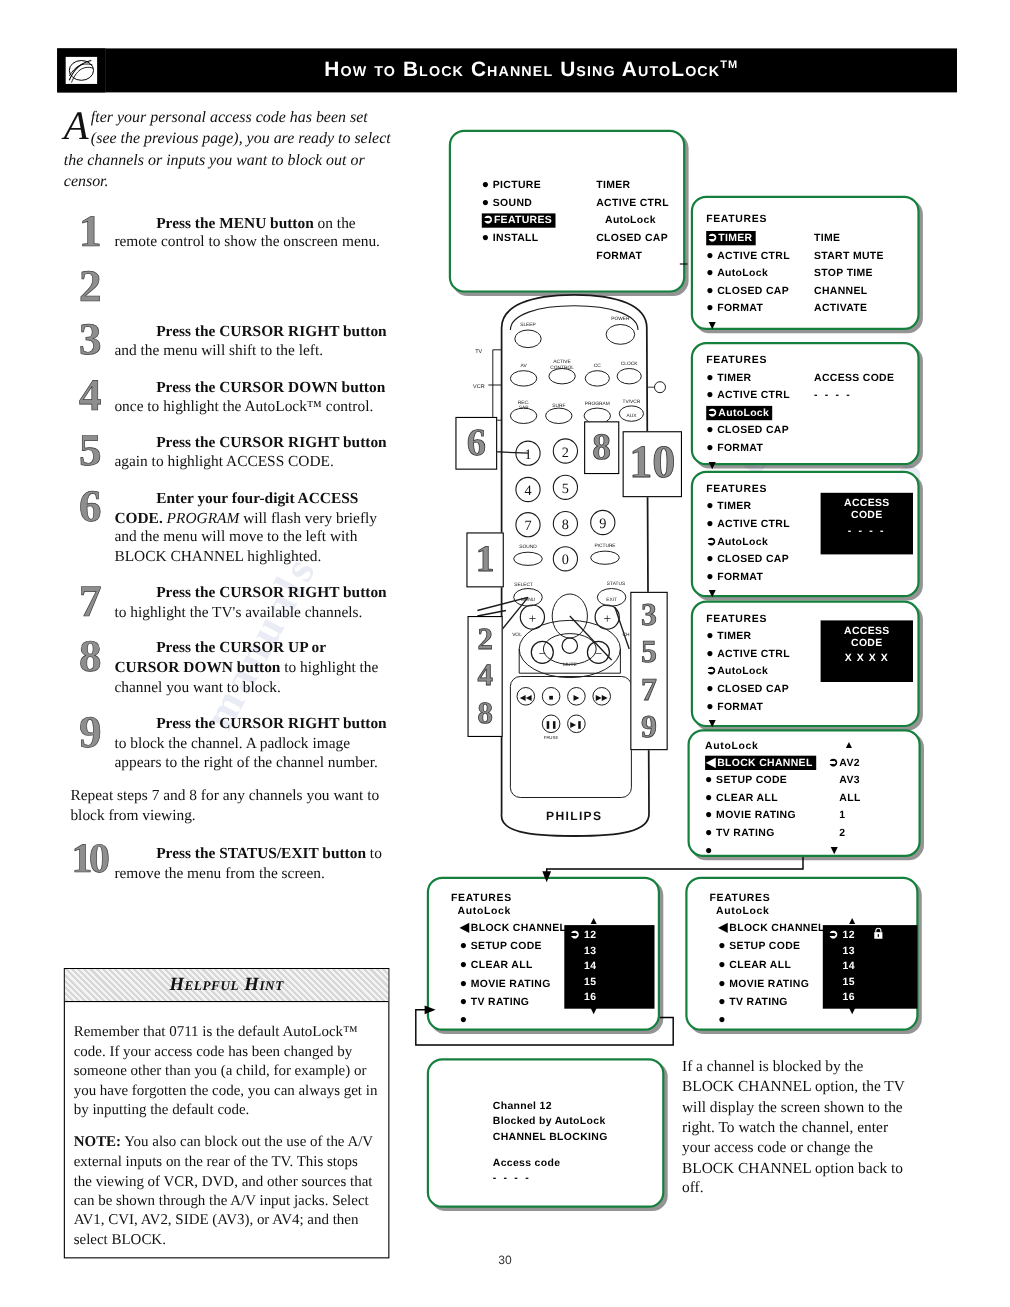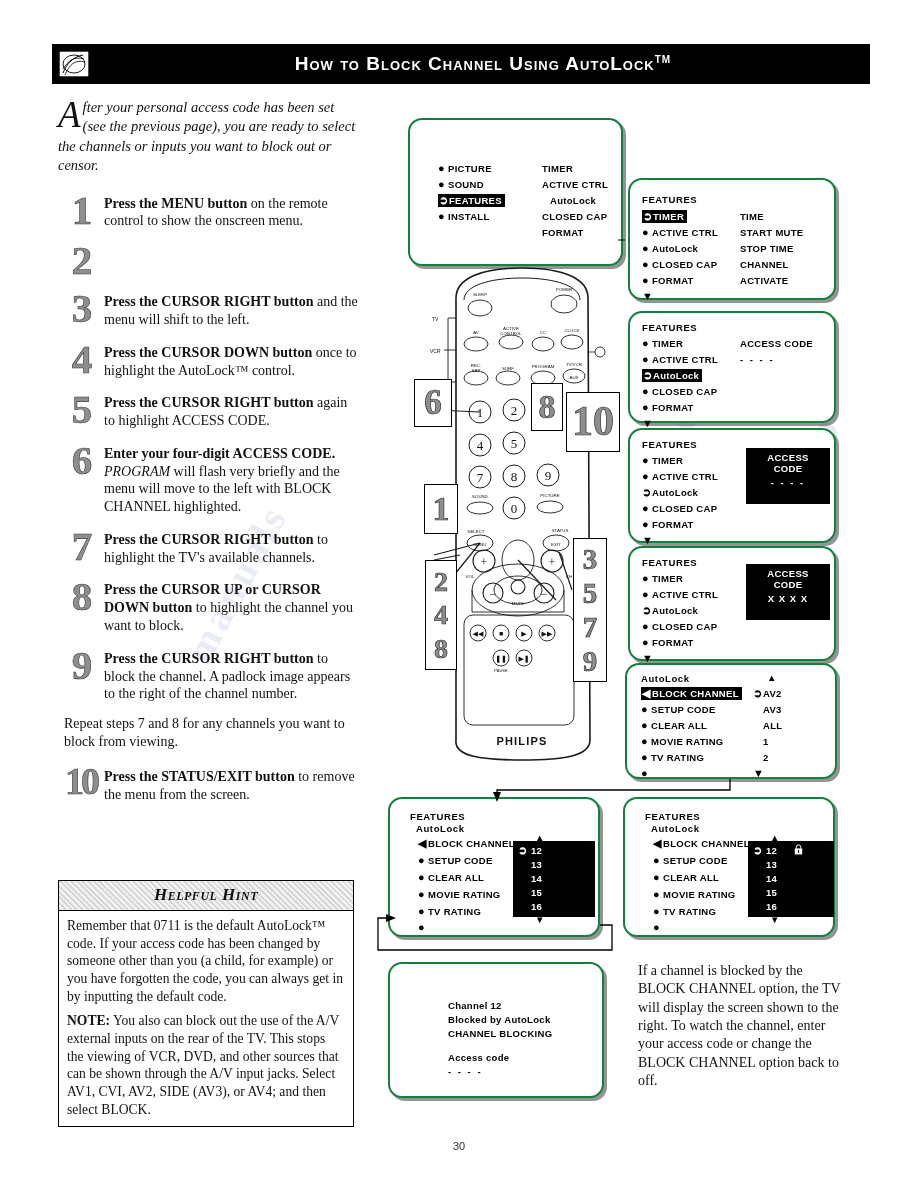--- a/index.html
+++ b/index.html
@@ -101,21 +101,21 @@
     -webkit-text-stroke: 0.6px #3a3a3a;
     letter-spacing: -2px;
     padding-top: 0px;
   }
   .step-body {
     flex: 1;
     font-size: 14px;
     line-height: 1.27;
     padding-top: 3px;
   }
-  .step-body b { font-weight: bold; }
+  .step-body b { font-weight: bold; margin-left: 38px; }
   .step-body i { font-style: italic; }
 
   .repeat-note {
     font-size: 14px;
     line-height: 1.3;
     margin: 10px 0 14px 6px;
   }
 
   
   .hint-box {
@@ -137,21 +137,21 @@
     font-weight: bold;
     font-size: 17px;
     font-variant: small-caps;
     letter-spacing: 0.5px;
   }
   .hint-body {
     padding: 6px 8px 8px 8px;
     font-size: 13.6px;
     line-height: 1.3;
   }
-  .hint-body p { margin: 0 0 7px 0; }
+  .hint-body p { margin: 12px 0 7px 0; }
   .hint-body p:last-child { margin-bottom: 0; }
 
   
   .tv {
     position: absolute;
     background: #fff;
     border: 2px solid #15803d;
     border-radius: 14px;
     box-sizing: border-box;
     box-shadow: 3px 3px 0 0 rgba(60,60,60,0.55);
@@ -617,21 +617,21 @@
     <div class="osd" style="position:absolute; left:58px; top:35px; line-height:1.45;">
       <div class="mixedcase">Channel 12</div>
       <div class="mixedcase">Blocked by AutoLock</div>
       <div>CHANNEL BLOCKING</div>
       <div style="height:11px;"></div>
       <div class="mixedcase">Access code</div>
       <div style="letter-spacing:2px;">- - - -</div>
     </div>
   </div>
 
-  <div style="position:absolute; left:620px; top:962px; width:210px; font-size:14px; line-height:1.31;margin-left:18px;">If a channel is blocked by the BLOCK CHANNEL option, the TV will display the screen shown to the right. To watch the channel, enter your access code or change the BLOCK CHANNEL option back to off.</div>
+  <div style="position:absolute; left:620px; top:962px; width:210px; font-size:14px; line-height:1.31;">If a channel is blocked by the BLOCK CHANNEL option, the TV will display the screen shown to the right. To watch the channel, enter your access code or change the BLOCK CHANNEL option back to off.</div>
 
   <svg style="position:absolute; left:0; top:0; width:918px; height:1188px; pointer-events:none;">
 
     <path d="M 513 266 C 513 290, 520 290, 520 300" fill="none" stroke="#999" stroke-width="0"></path>
 
     <path d="M 730 779 L 730 790 L 497 790 L 497 797" fill="none" stroke="#000" stroke-width="1.3"></path>
     <polygon points="497,802 493,792 501,792" fill="#000"></polygon>
 
     <path d="M 600 925 L 612 925 L 612 950 L 378 950 L 378 918 L 390 918" fill="none" stroke="#000" stroke-width="1.3"></path>
     <polygon points="396,918 386,914 386,922" fill="#000"></polygon>

